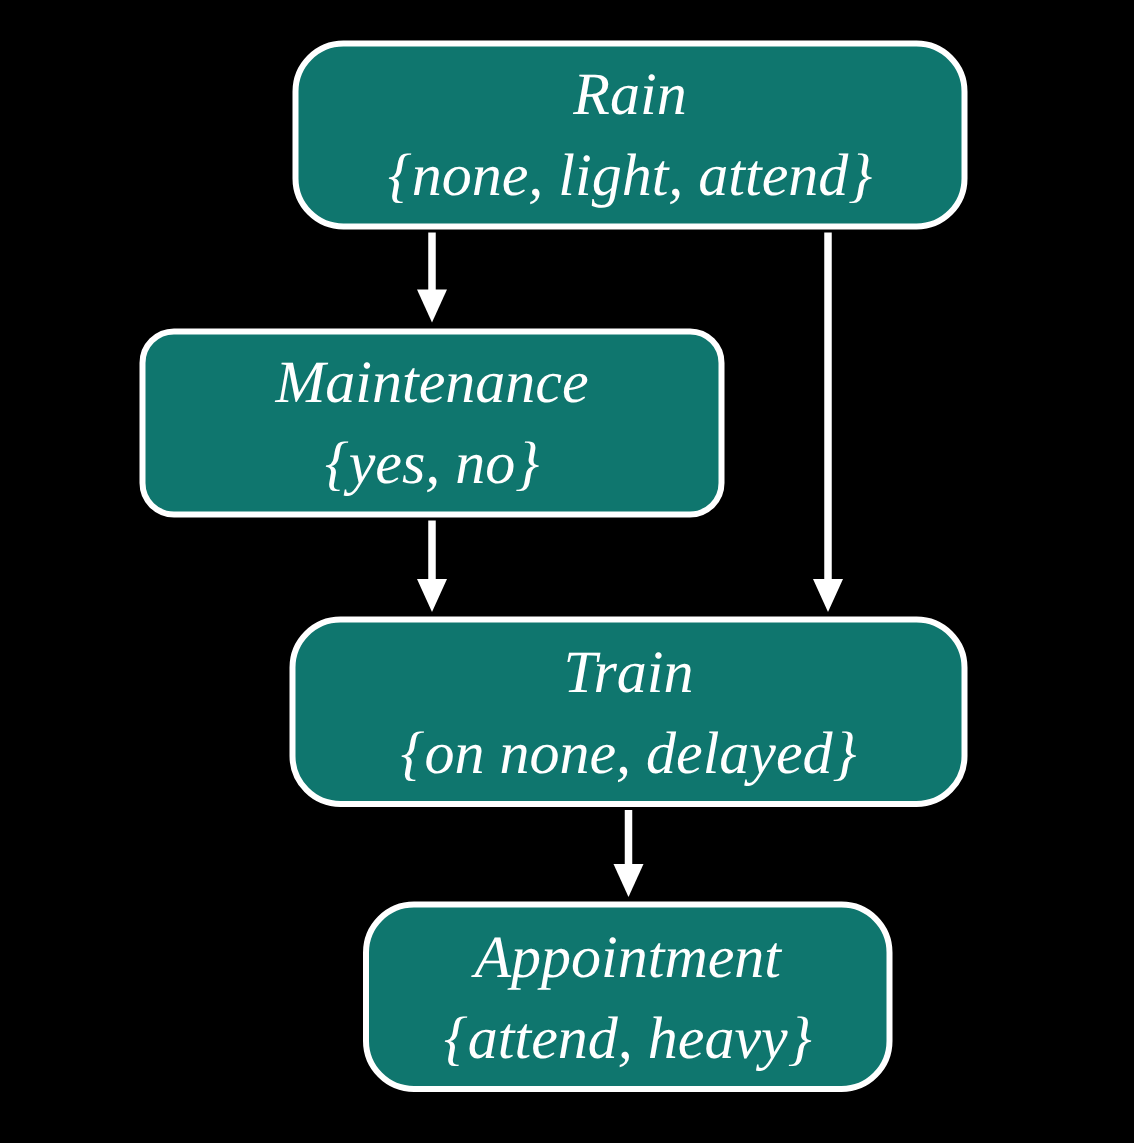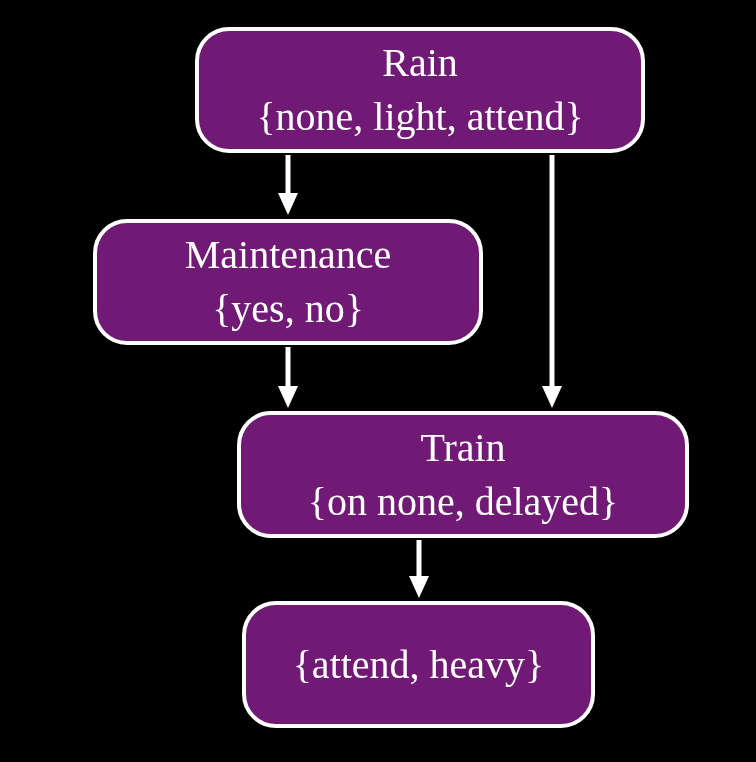--- a/index.html
+++ b/index.html
@@ -24,27 +24,28 @@
     position: absolute;
     box-sizing: border-box;
     border: 4px solid #ffffff;
     border-radius: 34px;
     display: flex;
     flex-direction: column;
     align-items: center;
     justify-content: center;
     text-align: center;
     color: #ffffff;
+    font-style: italic;
     font-size: 40px;
     line-height: 54px;
-    background: #701a75;
+    background: #0f766e;
   }
   #node-rain        { left: 195px; top: 27px;  width: 450px; height: 126px; }
-  #node-maintenance { left: 93px;  top: 219px; width: 390px; height: 126px; }
-  #node-train       { left: 193px; top: 411px; width: 452px; height: 127px; margin-left: 44px; }
+  #node-maintenance { left: 93px;  top: 219px; width: 390px; height: 126px; border-radius: 23px; }
+  #node-train       { left: 193px; top: 411px; width: 452px; height: 127px; }
   #node-appointment { left: 242px; top: 601px; width: 353px; height: 127px; }
   svg.edges {
     position: absolute;
     left: 0; top: 0;
     pointer-events: none;
   }
 </style>
 </head>
 <body>
 
@@ -82,16 +83,17 @@
     <div class="node-name">Maintenance</div>
     <div class="node-values">{yes, no}</div>
   </div>
 
   <div class="node" id="node-train">
     <div class="node-name">Train</div>
     <div class="node-values">{on none, delayed}</div>
   </div>
 
   <div class="node" id="node-appointment">
+    <div class="node-name">Appointment</div>
     <div class="node-values">{attend, heavy}</div>
   </div>
 
 </div>
 
 </body></html>

